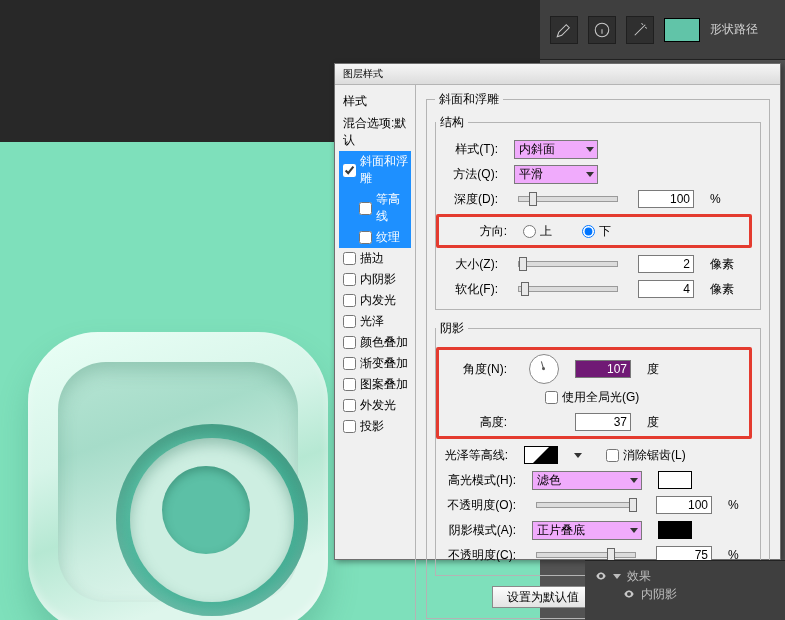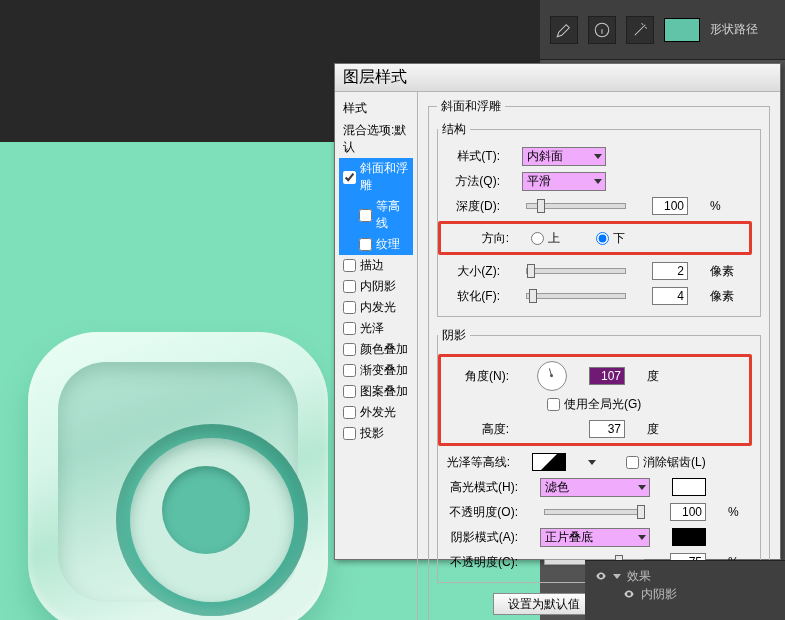--- a/index.html
+++ b/index.html
@@ -105,21 +105,21 @@
     background: #f0f0f0;
     border: 1px solid #6f6f6f;
     box-shadow: 2px 2px 6px rgba(0,0,0,0.4);
     display:flex; flex-direction:column;
   }
   .dlg-title {
     height: 30px;
     background: linear-gradient(#f6f6f6,#dcdcdc);
     border-bottom:1px solid #b4b4b4;
     padding: 3px 8px;
-    font-size: 16px;
+    font-size: 10px;
   }
   .dlg-body { flex:1; display:flex; }
   .styles-col {
     width: 110px;
     border-right: 1px solid #b4b4b4;
     padding: 6px 4px;
     display:flex; flex-direction:column;
   }
   .styles-head { font-size:12px; padding:2px 0 3px 4px; }
   .style-row {
@@ -149,21 +149,21 @@
   }
   fieldset.grp > legend { padding:0 4px; }
   fieldset.sub {
     border:1px solid #b4b4b4;
     padding:8px 8px 10px 0;
     margin-bottom:10px;
   }
   fieldset.sub > legend { padding:0 4px; }
 
   .form-row {
-    display:flex; align-items:center; gap:22px;
+    display:flex; align-items:center; gap:16px;
     margin-bottom:5px;
     min-height:20px;
   }
   .form-row .lbl { width:62px; text-align:right; }
   .sel {
     height:19px;
     border:1px solid #7a7a7a;
     background:#f0abfc;
     min-width:84px;
     display:flex; align-items:center; justify-content:space-between;
@@ -177,21 +177,21 @@
     position:relative;
     margin:0 4px;
   }
   .slider .thumb {
     position:absolute; top:-5px;
     width:8px;height:14px;
     background:#e8e8e8;
     border:1px solid #666;
   }
   .numbox {
-    width:36px; height:18px;
+    width:56px; height:18px;
     border:1px solid #7a7a7a;
     background:#fff;
     text-align:right;
     padding:1px 3px;
     font-family:inherit; font-size:12px;
   }
   .numbox.sel-blue { background:#701a75; color:#fff; }
   .unit { min-width:24px; }
 
   .redbox {

